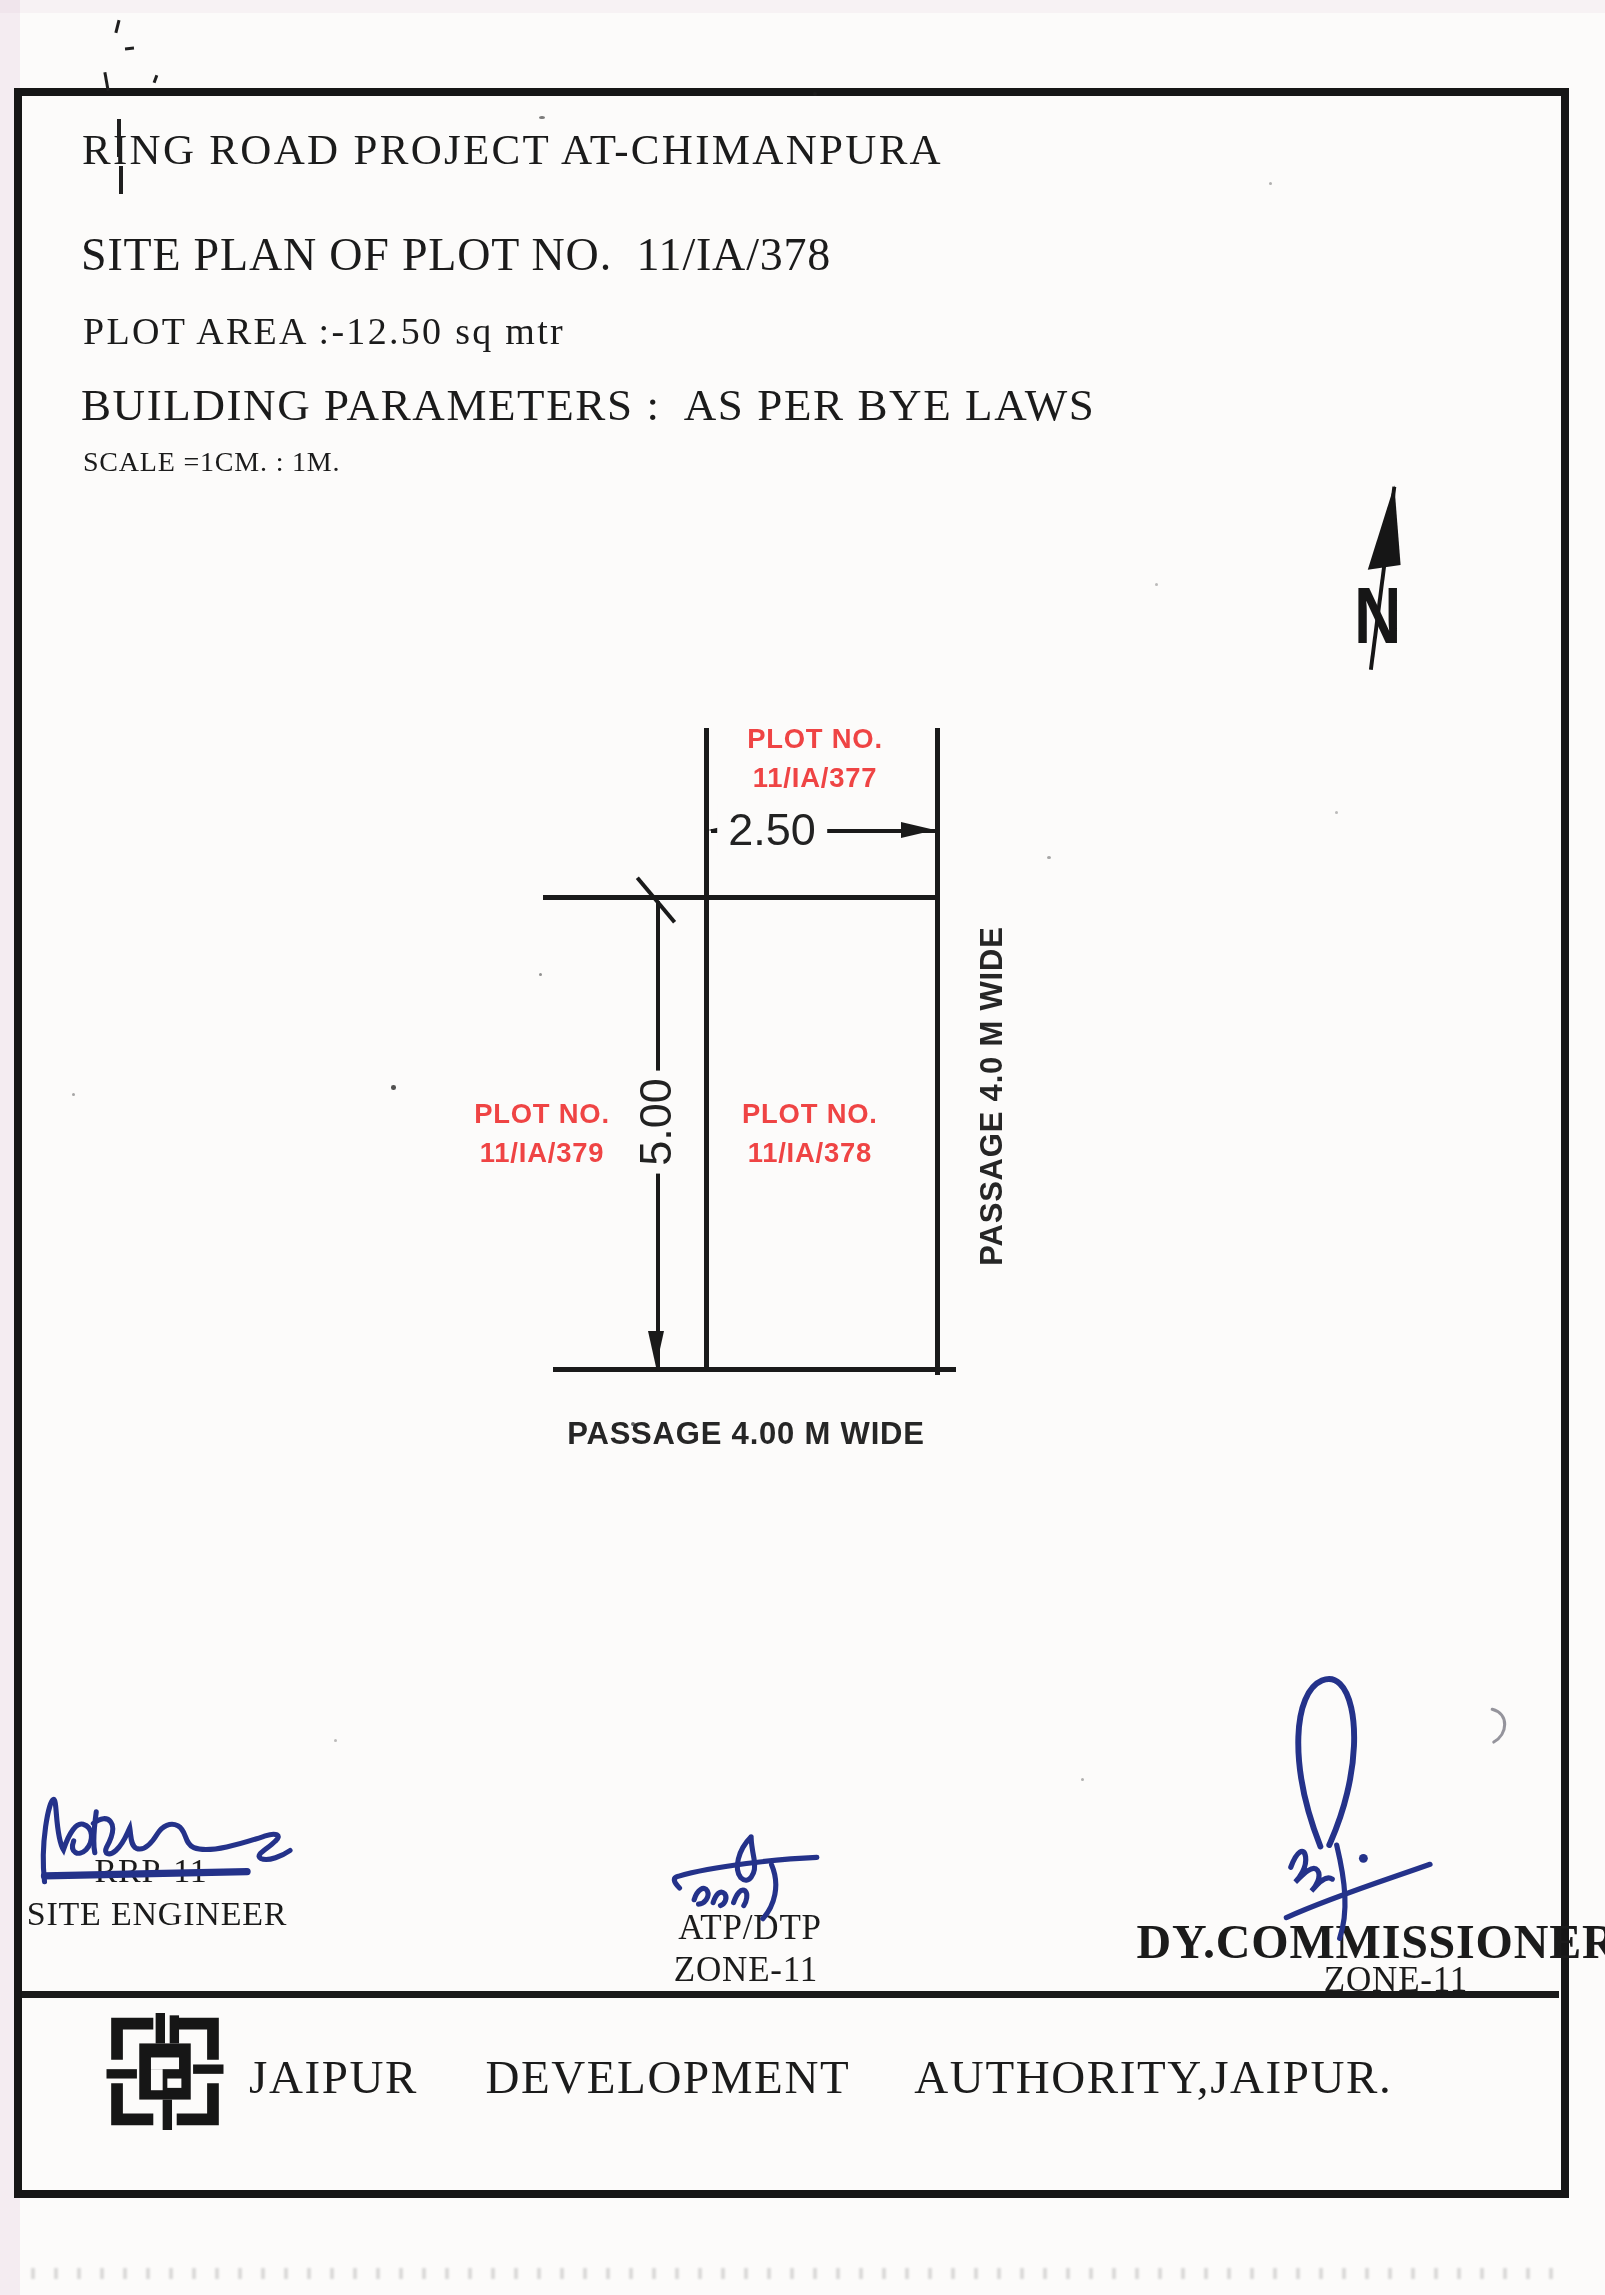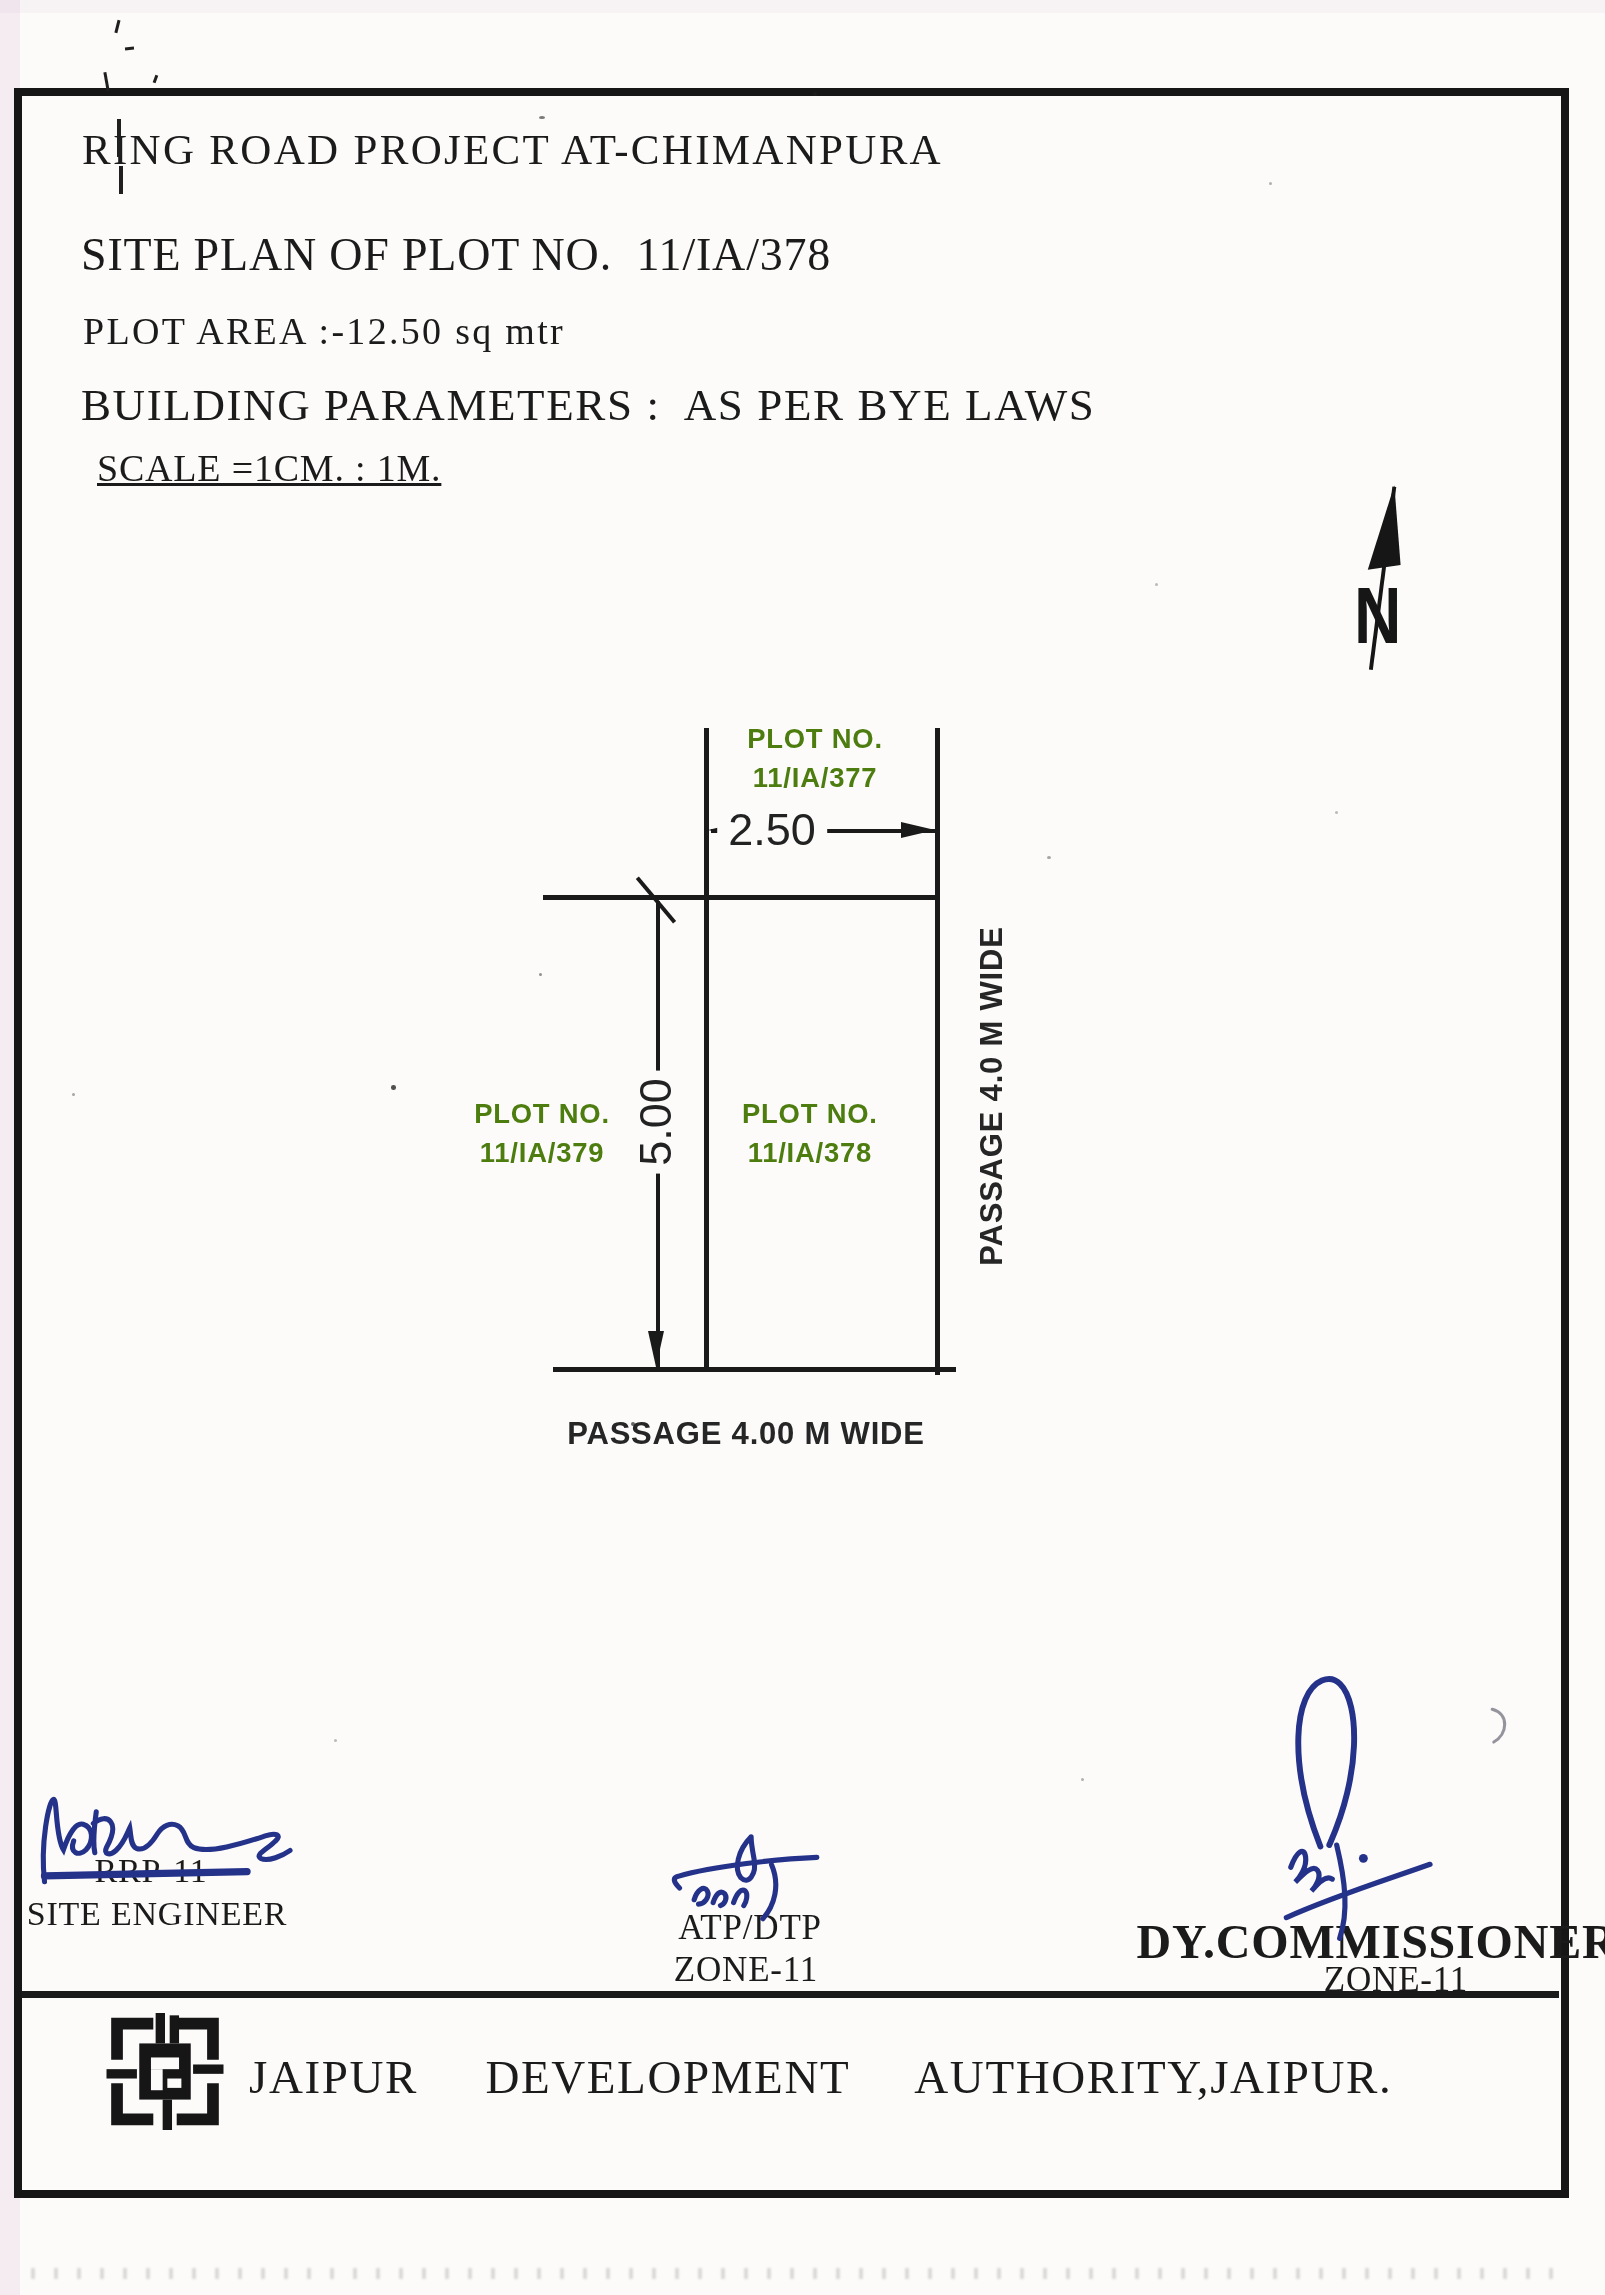--- a/index.html
+++ b/index.html
@@ -15,23 +15,23 @@
   .speck{position:absolute;background:#262626;border-radius:50%;}
   .mark{position:absolute;background:#1f1f1f;}
   
   #frame{position:absolute;left:14px;top:88px;width:1555px;height:2110px;
          border:8.6px solid #161616;box-sizing:border-box;}
   
   .h-title{left:82px;top:125px;font-size:43px;letter-spacing:2.3px;}
   .h-sub{left:81px;top:228px;font-size:46px;letter-spacing:0.8px;}
   .h-area{left:83px;top:309px;font-size:38px;letter-spacing:2.3px;}
   .h-param{left:81px;top:379px;font-size:45px;letter-spacing:1.6px;}
-  .h-scale{left:97px;top:446px;font-size:38px;letter-spacing:0.8px;text-decoration:underline;}
+  .h-scale{left:83px;top:446px;font-size:28px;letter-spacing:0.8px;}
   
-  .plotlbl{font-size:27.4px;font-weight:bold;line-height:1.42;color:#4d7c0f;letter-spacing:0.8px;text-align:center;}
+  .plotlbl{font-size:27.4px;font-weight:bold;line-height:1.42;color:#ef4444;letter-spacing:0.8px;text-align:center;}
   .dimlbl{font-size:45px;color:#222;background:#fcfbfa;padding:0 11px;}
   .passlbl{font-size:31px;font-weight:bold;color:#262626;letter-spacing:0.8px;}
   
   .arrL{width:0;height:0;border-top:8.6px solid transparent;border-bottom:8.6px solid transparent;border-right:34px solid #1a1a1a;}
   .arrR{width:0;height:0;border-top:8.6px solid transparent;border-bottom:8.6px solid transparent;border-left:34px solid #1a1a1a;}
   .arrD{width:0;height:0;border-left:8.6px solid transparent;border-right:8.6px solid transparent;border-top:36px solid #1a1a1a;}
   
   .sigtxt{font-size:34px;letter-spacing:0.8px;}
   
   .org{font-size:47px;letter-spacing:1.6px;word-spacing:20.4px;}

